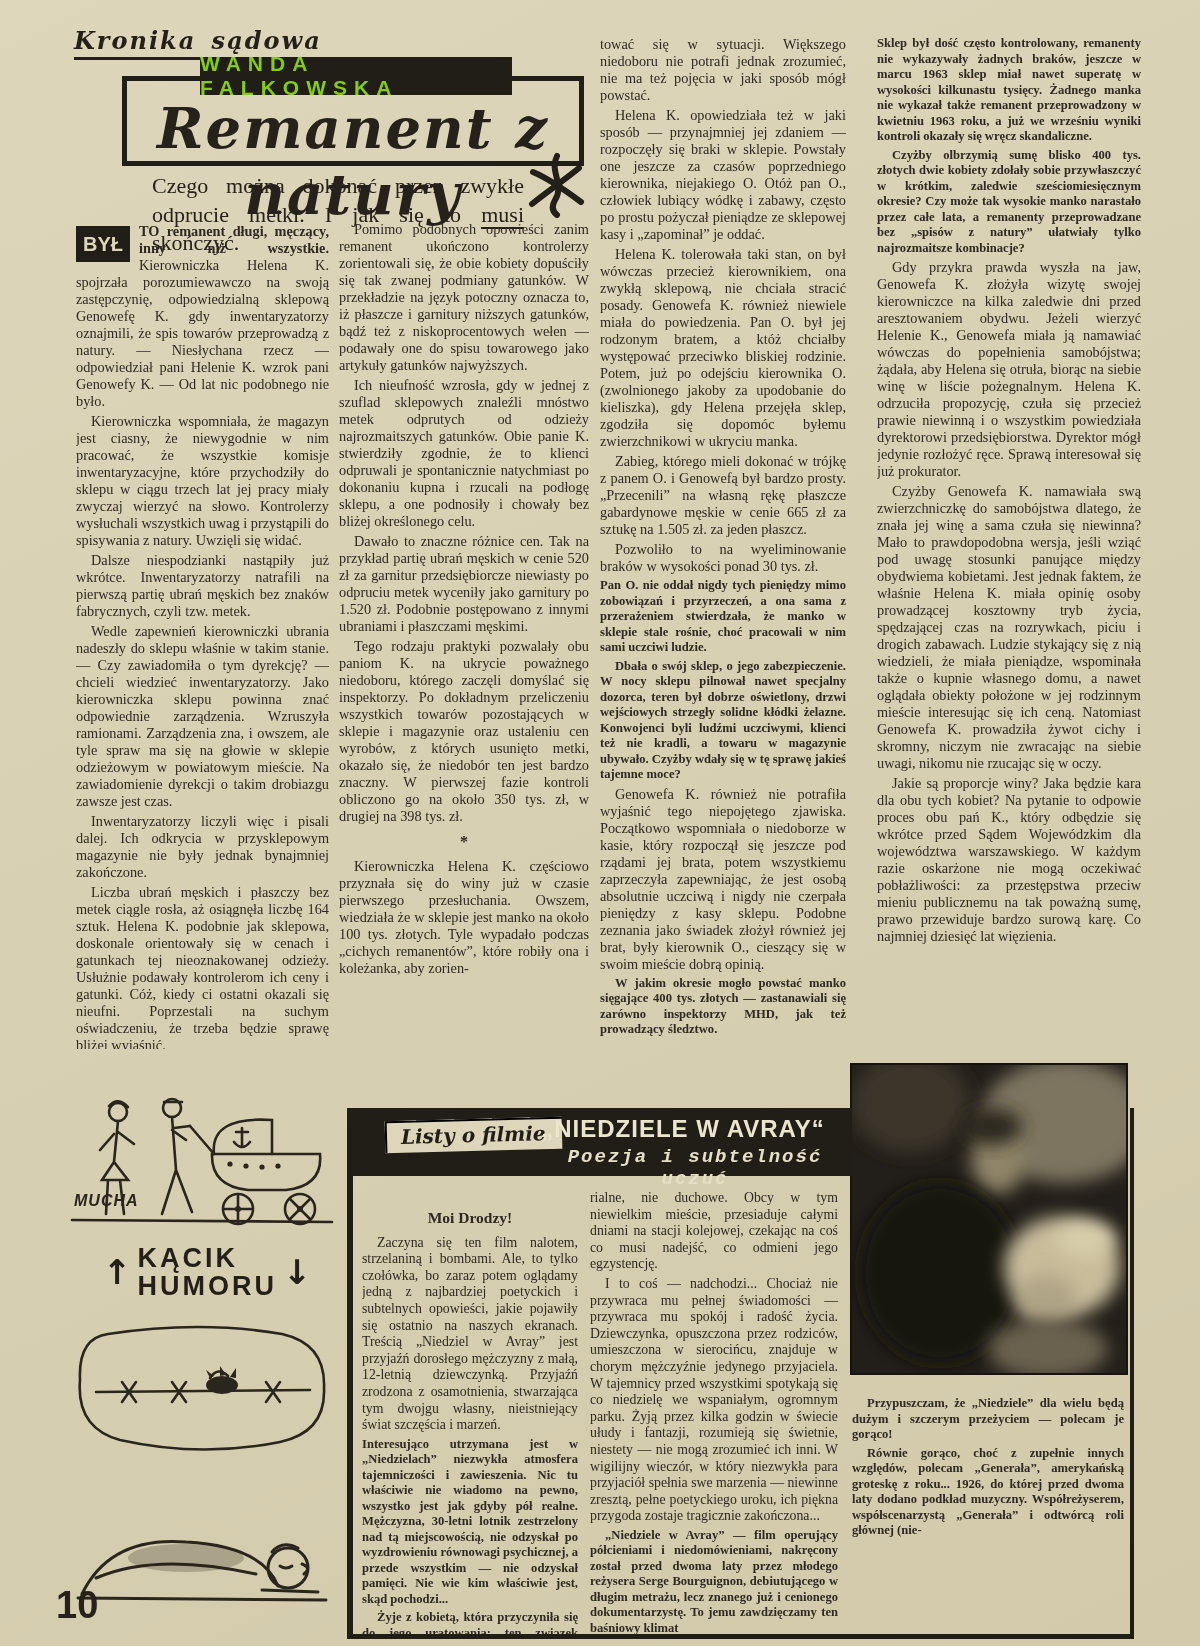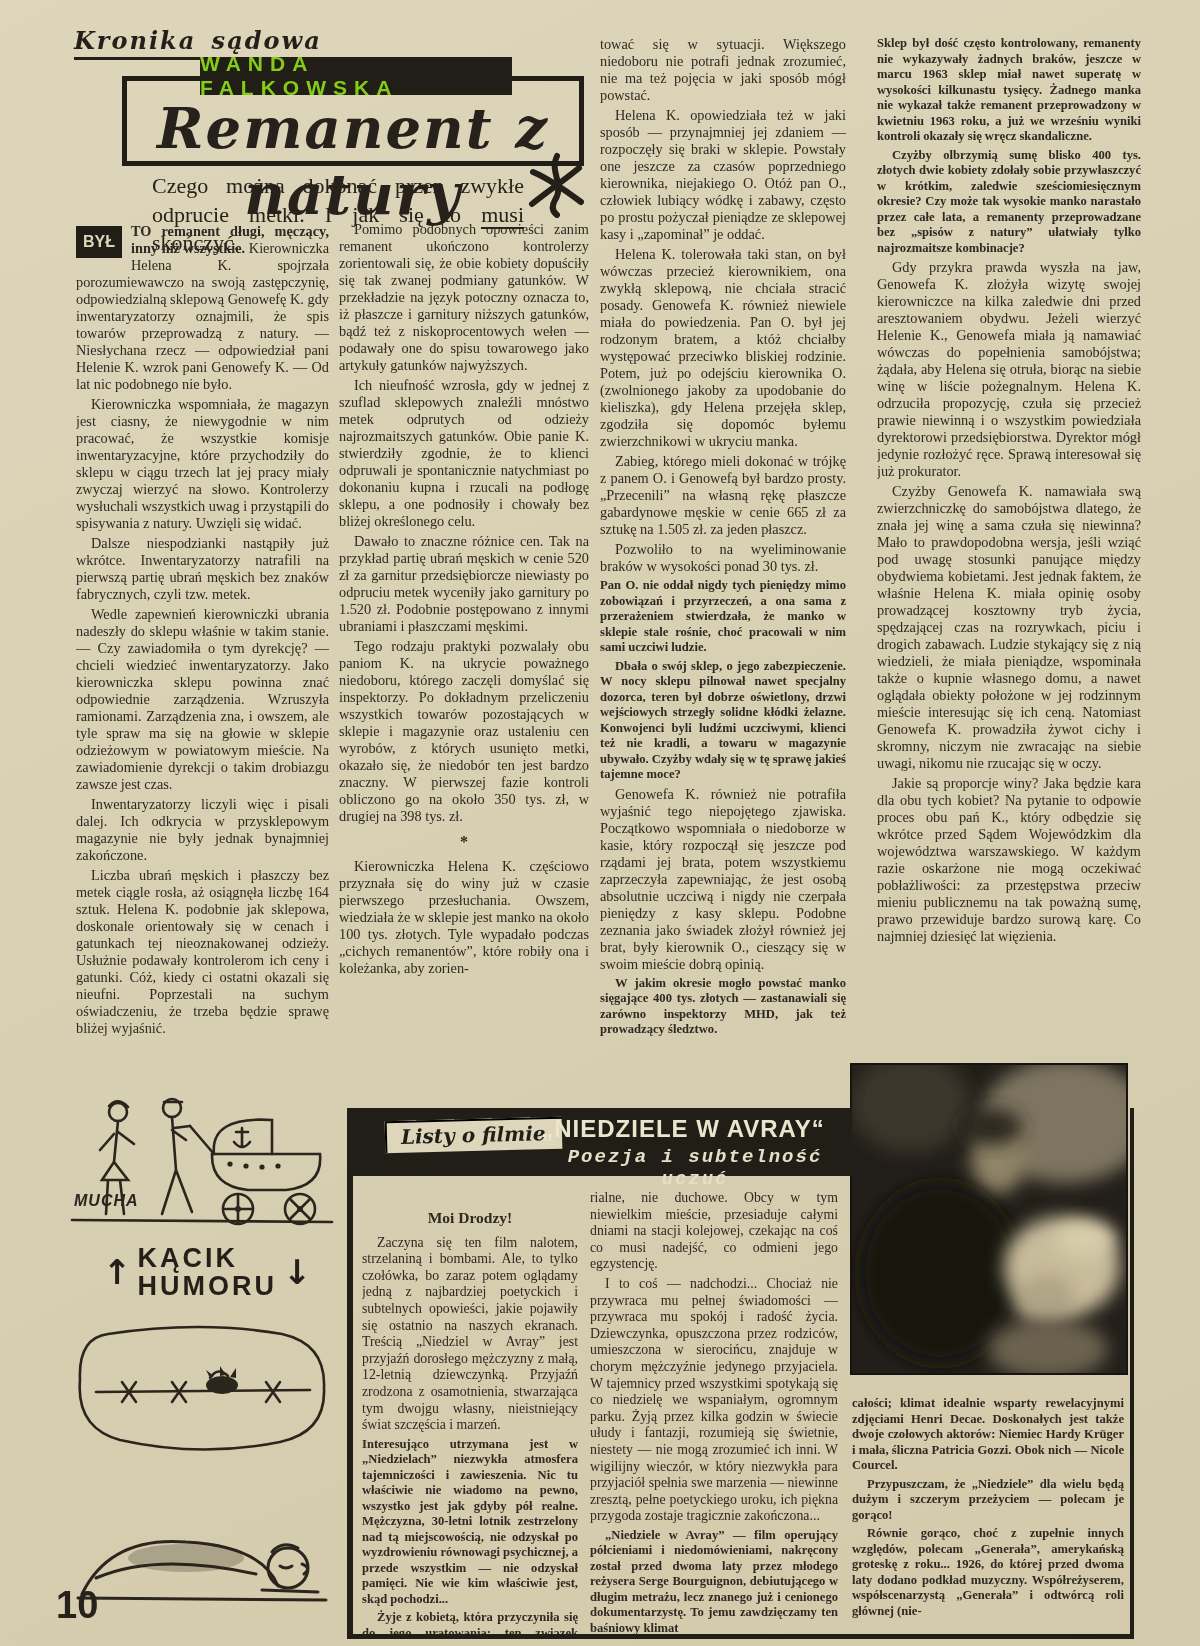--- a/index.html
+++ b/index.html
@@ -26,21 +26,21 @@
   .col p.noindent{text-indent:0;}
   .col p.separator{text-align:center;text-indent:0;font-weight:bold;font-size:16px;margin:8px 0;}
   .col p.heading{text-align:center;text-indent:0;font-weight:bold;font-size:15.5px;margin:20px 0 8px;}
   .col p.bold-small{font-size:12.6px;line-height:15.5px;font-weight:bold;}
   .col p.bold-small.noindent{text-indent:0;}
   #col1{left:76px;top:223px;width:253px;height:826px;}
   #col2{left:339px;top:221px;width:250px;height:862px;}
   #col3{left:600px;top:36px;width:246px;height:1014px;}
   #col4{left:856px;top:36px;width:264px;height:1014px;margin-left:21px;}
   .dropcap{float:left;background:#211d17;color:#ddd6ba;font-family:"Liberation Sans",sans-serif;
-           font-weight:bold;font-size:16px;line-height:1;padding:8px 7px;margin:3px 9px 2px 0;}
+           font-weight:bold;font-size:20px;line-height:1;padding:8px 7px;margin:3px 9px 2px 0;}
   
   .cartoon{position:absolute;}
   .cartoon svg{display:block;}
   #signature{position:absolute;left:12px;bottom:28px;font-family:"Liberation Sans",sans-serif;
            font-style:italic;font-weight:bold;font-size:16px;letter-spacing:1px;color:#2a251d;}
   #kacik{position:absolute;left:103px;top:1244px;display:flex;align-items:center;gap:6px;}
   #kacik .arrow{font-family:"DejaVu Sans",sans-serif;font-weight:bold;font-size:34px;color:#241f18;}
   #kacik .ktext{font-family:"Liberation Sans",sans-serif;font-weight:bold;font-size:27px;
            letter-spacing:3px;line-height:1.05;color:#241f18;}
   #page-number{position:absolute;left:56px;top:1584px;font-family:"Liberation Sans",sans-serif;
@@ -233,18 +233,17 @@
       <p class="para ">Zaczyna się ten film nalotem, strzelaniną i bombami. Ale, to tylko czołówka, bo zaraz potem oglądamy jedną z najbardziej poetyckich i subtelnych opowieści, jakie pojawiły się ostatnio na naszych ekranach. Treścią „Niedziel w Avray” jest przyjaźń dorosłego mężczyzny z małą, 12-letnią dziewczynką. Przyjaźń zrodzona z osamotnienia, stwarzająca tym dwojgu własny, nieistniejący świat szczęścia i marzeń.</p>
       <p class="para bold-small noindent">Interesująco utrzymana jest w „Niedzielach” niezwykła atmosfera tajemniczości i zawieszenia. Nic tu właściwie nie wiadomo na pewno, wszystko jest jak gdyby pół realne. Mężczyzna, 30-letni lotnik zestrzelony nad tą miejscowością, nie odzyskał po wyzdrowieniu równowagi psychicznej, a przede wszystkim — nie odzyskał pamięci. Nie wie kim właściwie jest, skąd pochodzi...</p>
       <p class="para bold-small">Żyje z kobietą, która przyczyniła się do jego uratowania; ten związek zapewnia mu jedynie oparcie mate-</p>
     </div>
   <div id="fcolB" class="col">
       <p class="para noindent">rialne, nie duchowe. Obcy w tym niewielkim mieście, przesiaduje całymi dniami na stacji kolejowej, czekając na coś co musi nadejść, co odmieni jego egzystencję.</p>
       <p class="para ">I to coś — nadchodzi... Chociaż nie przywraca mu pełnej świadomości — przywraca mu spokój i radość życia. Dziewczynka, opuszczona przez rodziców, umieszczona w sierocińcu, znajduje w chorym mężczyźnie jedynego przyjaciela. W tajemnicy przed wszystkimi spotykają się co niedzielę we wspaniałym, ogromnym parku. Żyją przez kilka godzin w świecie ułudy i fantazji, rozumieją się świetnie, niestety — nie mogą zrozumieć ich inni. W wigilijny wieczór, w który niezwykła para przyjaciół spełnia swe marzenia — niewinne zresztą, pełne poetyckiego uroku, ich piękna przygoda zostaje tragicznie zakończona...</p>
       <p class="para bold-small">„Niedziele w Avray” — film operujący półcieniami i niedomówieniami, nakręcony został przed dwoma laty przez młodego reżysera Serge Bourguignon, debiutującego w długim metrażu, lecz znanego już i cenionego dokumentarzystę. To jemu zawdzięczamy ten baśniowy klimat</p>
     </div>
   <div id="fcolC" class="col">
-      <p class="para bold-small noindent">całości; klimat idealnie wsparty rewelacyjnymi zdjęciami Henri Decae. Doskonałych jest także dwoje czołowych aktorów: Niemiec Hardy Krüger i mała, śliczna Patricia Gozzi. Obok nich — Nicole Courcel.</p>
       <p class="para bold-small">Przypuszczam, że „Niedziele” dla wielu będą dużym i szczerym przeżyciem — polecam je gorąco!</p>
       <p class="para bold-small">Równie gorąco, choć z zupełnie innych względów, polecam „Generała”, amerykańską groteskę z roku... 1926, do której przed dwoma laty dodano podkład muzyczny. Współreżyserem, współscenarzystą „Generała” i odtwórcą roli głównej (nie-</p>
     </div>
 
 </div>
 
 </body></html>

